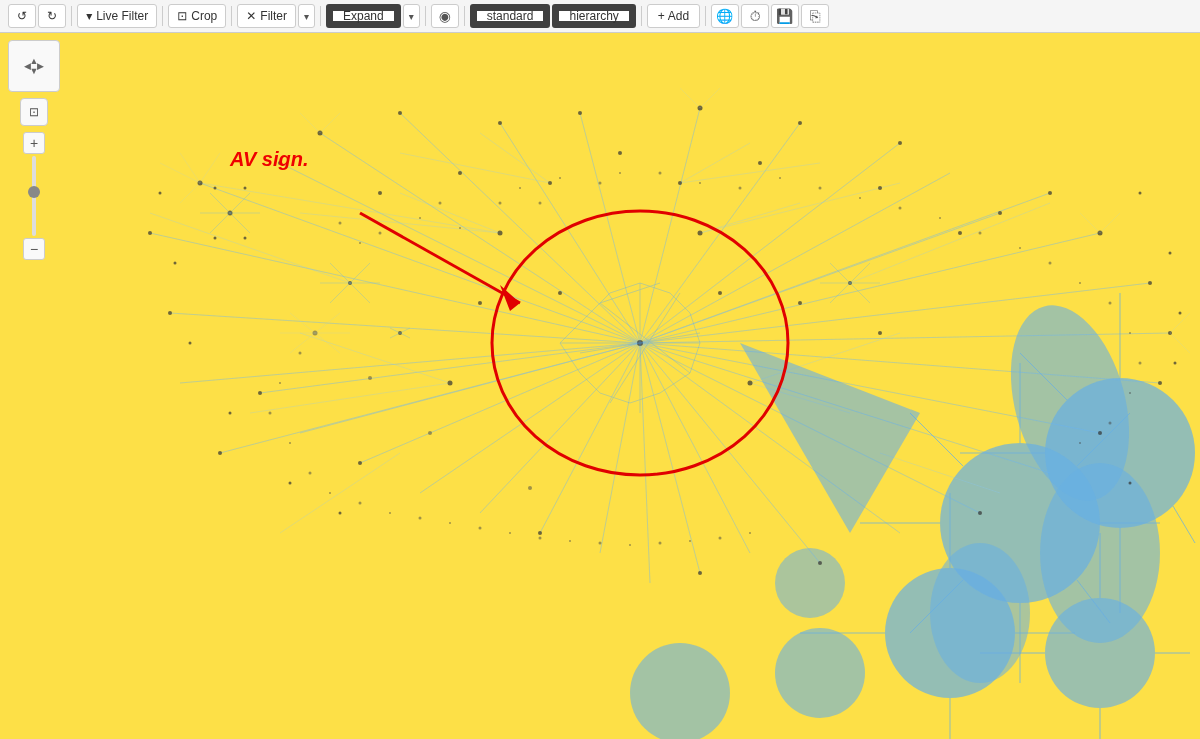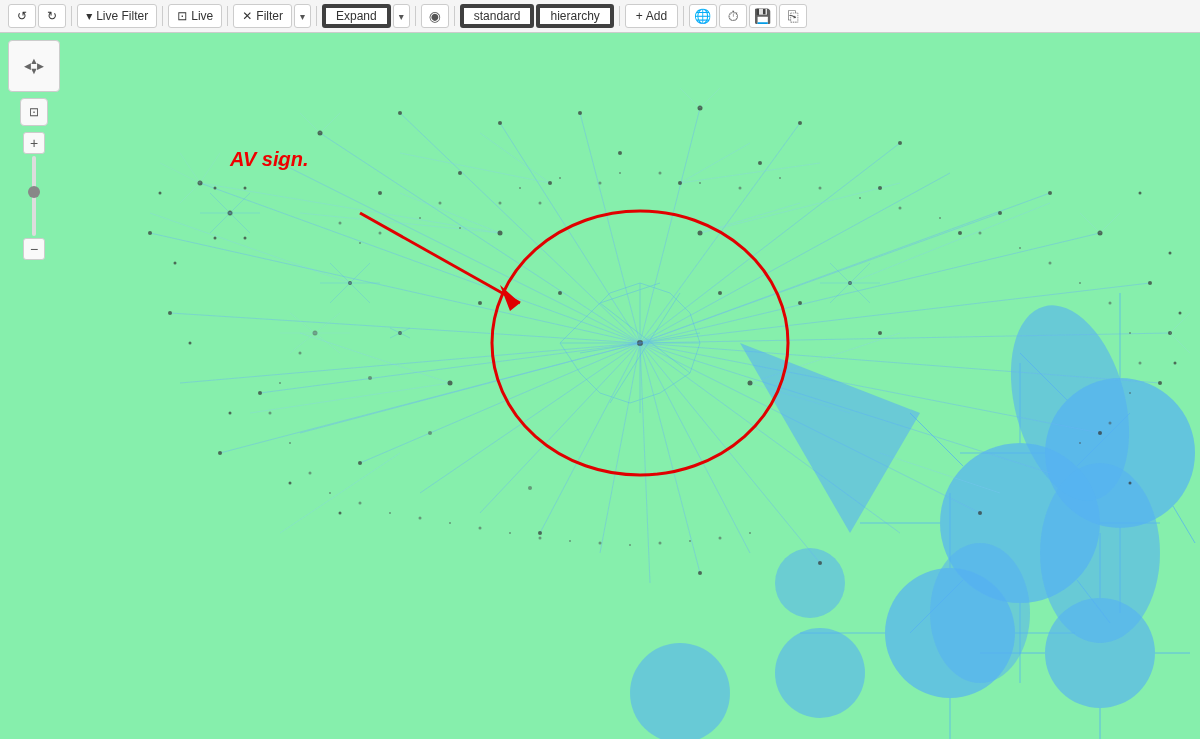--- a/index.html
+++ b/index.html
@@ -24,21 +24,21 @@
       padding: 3px 5px; border: 1px solid #ccc; border-radius: 3px;
       background: #fff; cursor: pointer; height: 24px; font-size: 10px; color: #555;
     }
     .tb-icon-btn {
       display: flex; align-items: center; justify-content: center;
       width: 28px; height: 24px; border: 1px solid #ccc; border-radius: 3px;
       background: #fff; cursor: pointer; font-size: 14px; color: #555;
     }
     .tb-text-btn {
       display: flex; align-items: center; justify-content: center;
-      padding: 3px 10px; border: 4px solid #404040; border-radius: 3px;
+      padding: 3px 10px; border: 7px solid #404040; border-radius: 3px;
       background: #fff; cursor: pointer; height: 24px; font-size: 12px; color: #333;
     }
     .tb-add-btn {
       display: flex; align-items: center; gap: 3px;
       padding: 3px 10px; border: 1px solid #ccc; border-radius: 3px;
       background: #fff; cursor: pointer; height: 24px; font-size: 12px; color: #333;
     }
 
     
     #left-controls {
@@ -77,21 +77,21 @@
     }
     .zoom-thumb {
       width: 12px; height: 12px; background: #888; border-radius: 50%;
       position: absolute; left: 50%; transform: translateX(-50%);
       top: 30px; cursor: pointer;
     }
 
     
     #canvas {
       position: absolute; top: 33px; left: 0; right: 0; bottom: 0;
-      background: #86efac; overflow: hidden;
+      background: #fde047; overflow: hidden;
     }
 
     #graph-svg {
       position: absolute; top: 0; left: 0; width: 100%; height: 100%;
     }
 
     
     .av-annotation {
       position: absolute; top: 115px; left: 230px;
       font-size: 20px; font-weight: bold; color: #e00; pointer-events: none;
@@ -104,21 +104,21 @@
   <button class="tb-btn">↺</button>
   <button class="tb-btn">↻</button>
   <div class="tb-separator"></div>
   <button class="tb-btn">
     <span>▾</span>
     <span>Live Filter</span>
   </button>
   <div class="tb-separator"></div>
   <button class="tb-btn">
     <span>⊡</span>
-    <span>Live</span>
+    <span>Crop</span>
   </button>
   <div class="tb-separator"></div>
   <button class="tb-btn">
     <span>✕</span>
     <span>Filter</span>
   </button>
   <button class="tb-dropdown-arrow">▾</button>
   <div class="tb-separator"></div>
   <button class="tb-text-btn">
     <span>Expand</span>

